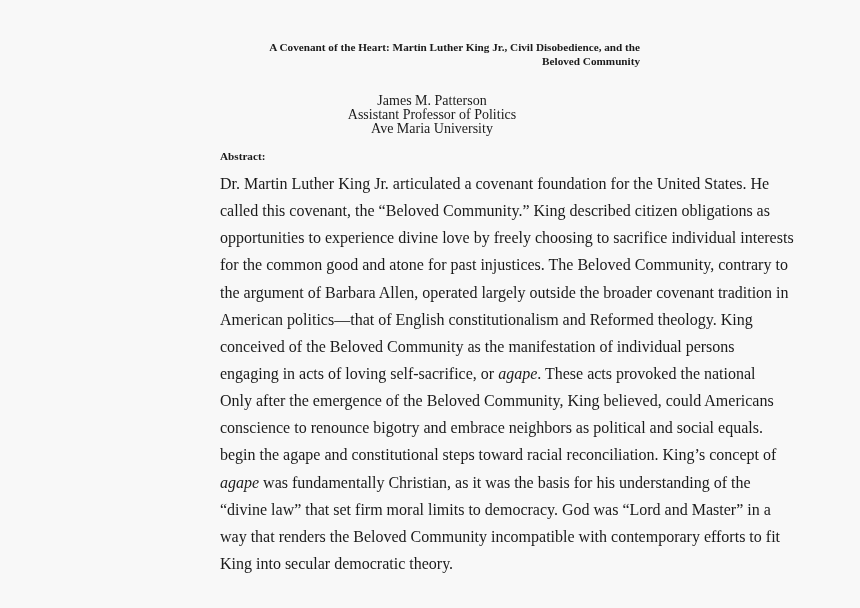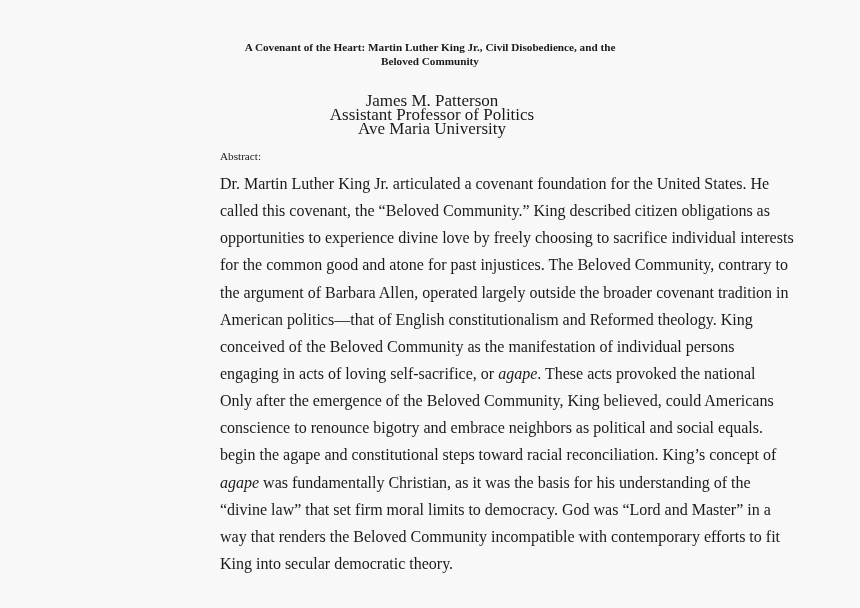--- a/index.html
+++ b/index.html
@@ -13,37 +13,37 @@
   }
   .page {
     position: absolute;
     left: 220px; top: 0;
     width: 420px;
   }
   .title {
     position: absolute;
     left: 0; top: 40px;
     width: 420px;
-    text-align: center;
+    text-align: right;
     font-weight: bold;
     font-size: 11.2px;
     line-height: 14px;
   }
   .author-block {
     position: absolute;
     left: 0; top: 94px;
     width: 424px;
     text-align: center;
-    font-size: 17px;
+    font-size: 14px;
     line-height: 14px;
   }
   .abstract-label {
     position: absolute;
     left: 0; top: 149px;
-    font-weight: normal;
+    font-weight: bold;
     font-size: 11.2px;
     line-height: 14px;
   }
   .abstract-body {
     position: absolute;
     left: 0; top: 177px;
     width: 440px;
     font-size: 16px;
   }
   .abstract-line {

